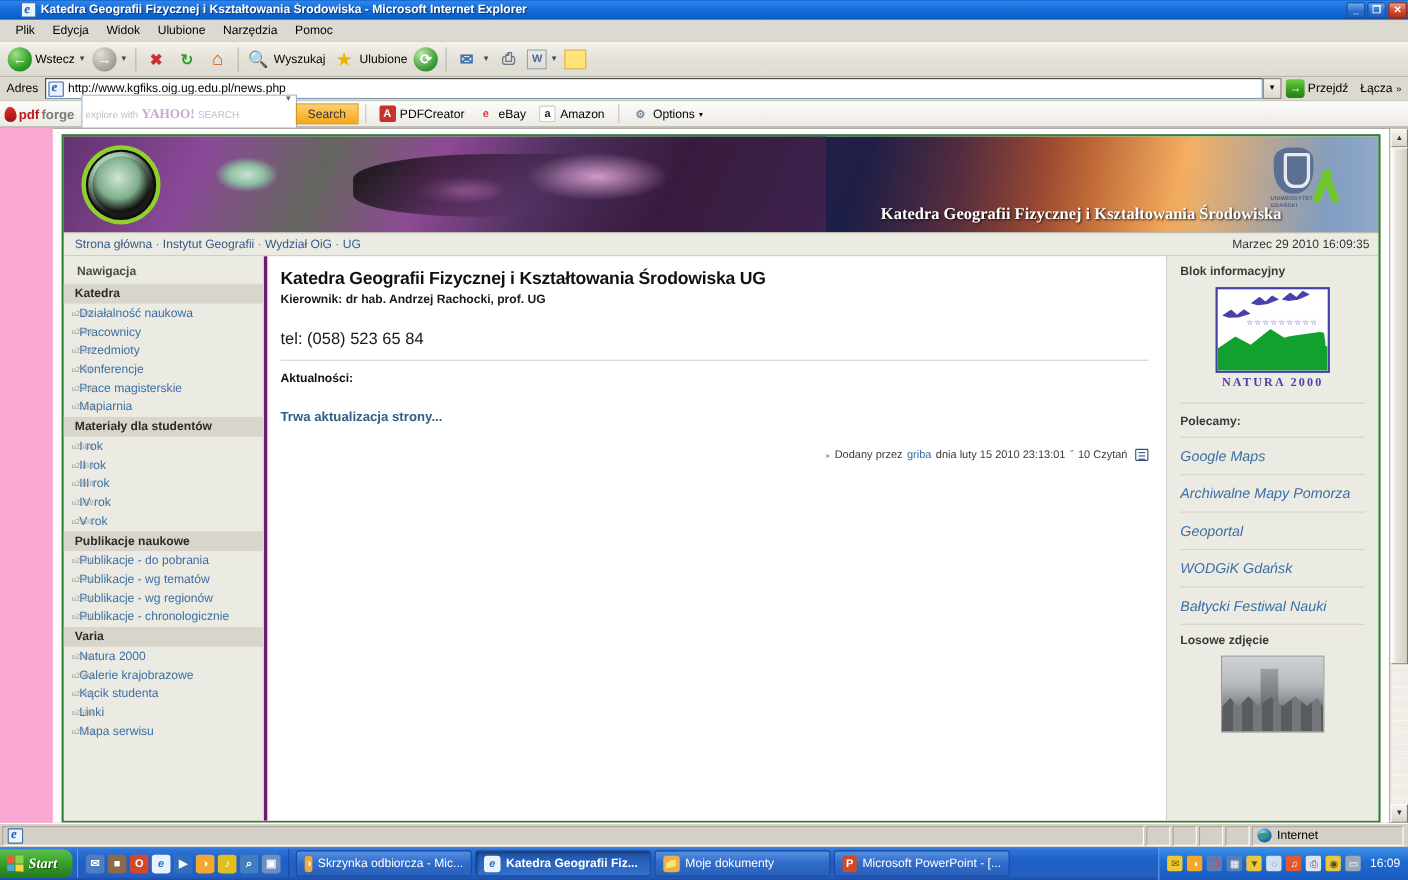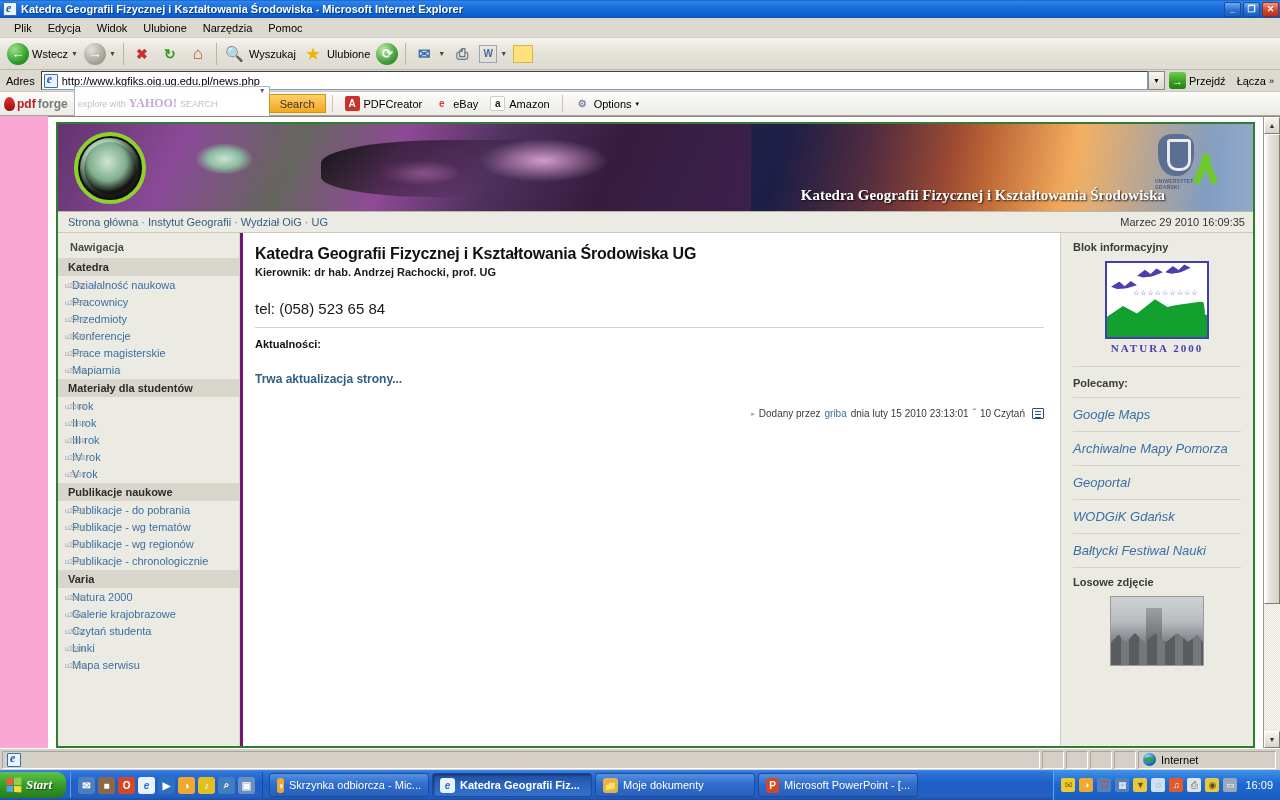--- a/index.html
+++ b/index.html
@@ -12,21 +12,21 @@
     font-size: 11px;
     background: #d4d0c8;
   }
   .app { width: 1280px; height: 800px; position: relative; display: flex; flex-direction: column; }
 
   
   .titlebar {
     height: 18px;
     background: linear-gradient(to bottom, #0a64d2 0%, #2f83e8 8%, #1b6fdb 40%, #0b5fcc 88%, #0852b8 100%);
     display: flex; align-items: center;
-    padding: 0 1px 0 3px;
+    padding: 0 1px 0 19px;
     color: #fff;
     flex: 0 0 auto;
   }
   .titlebar .ico {
     width: 14px; height: 14px; margin-right: 4px;
     background: #eaf3ff;
     border: 1px solid #3a6ea5;
     position: relative; flex: 0 0 auto;
     border-radius: 1px;
   }
@@ -575,21 +575,21 @@
 
             <div class="cat">Publikacje naukowe</div>
             <a class="navlink" href="#">Publikacje - do pobrania</a>
             <a class="navlink" href="#">Publikacje - wg tematów</a>
             <a class="navlink" href="#">Publikacje - wg regionów</a>
             <a class="navlink" href="#">Publikacje - chronologicznie</a>
 
             <div class="cat">Varia</div>
             <a class="navlink" href="#">Natura 2000</a>
             <a class="navlink" href="#">Galerie krajobrazowe</a>
-            <a class="navlink" href="#">Czytań studenta</a>
+            <a class="navlink" href="#">Kącik studenta</a>
             <a class="navlink" href="#">Linki</a>
             <a class="navlink" href="#">Mapa serwisu</a>
           </div>
 
           <div class="colC">
             <h1 class="maintitle">Katedra Geografii Fizycznej i Kształtowania Środowiska UG</h1>
             <div class="subttl">Kierownik: dr hab. Andrzej Rachocki, prof. UG</div>
             <div class="tel">tel: (058) 523 65 84</div>
             <hr class="hr">
             <div class="aktu">Aktualności:</div>

